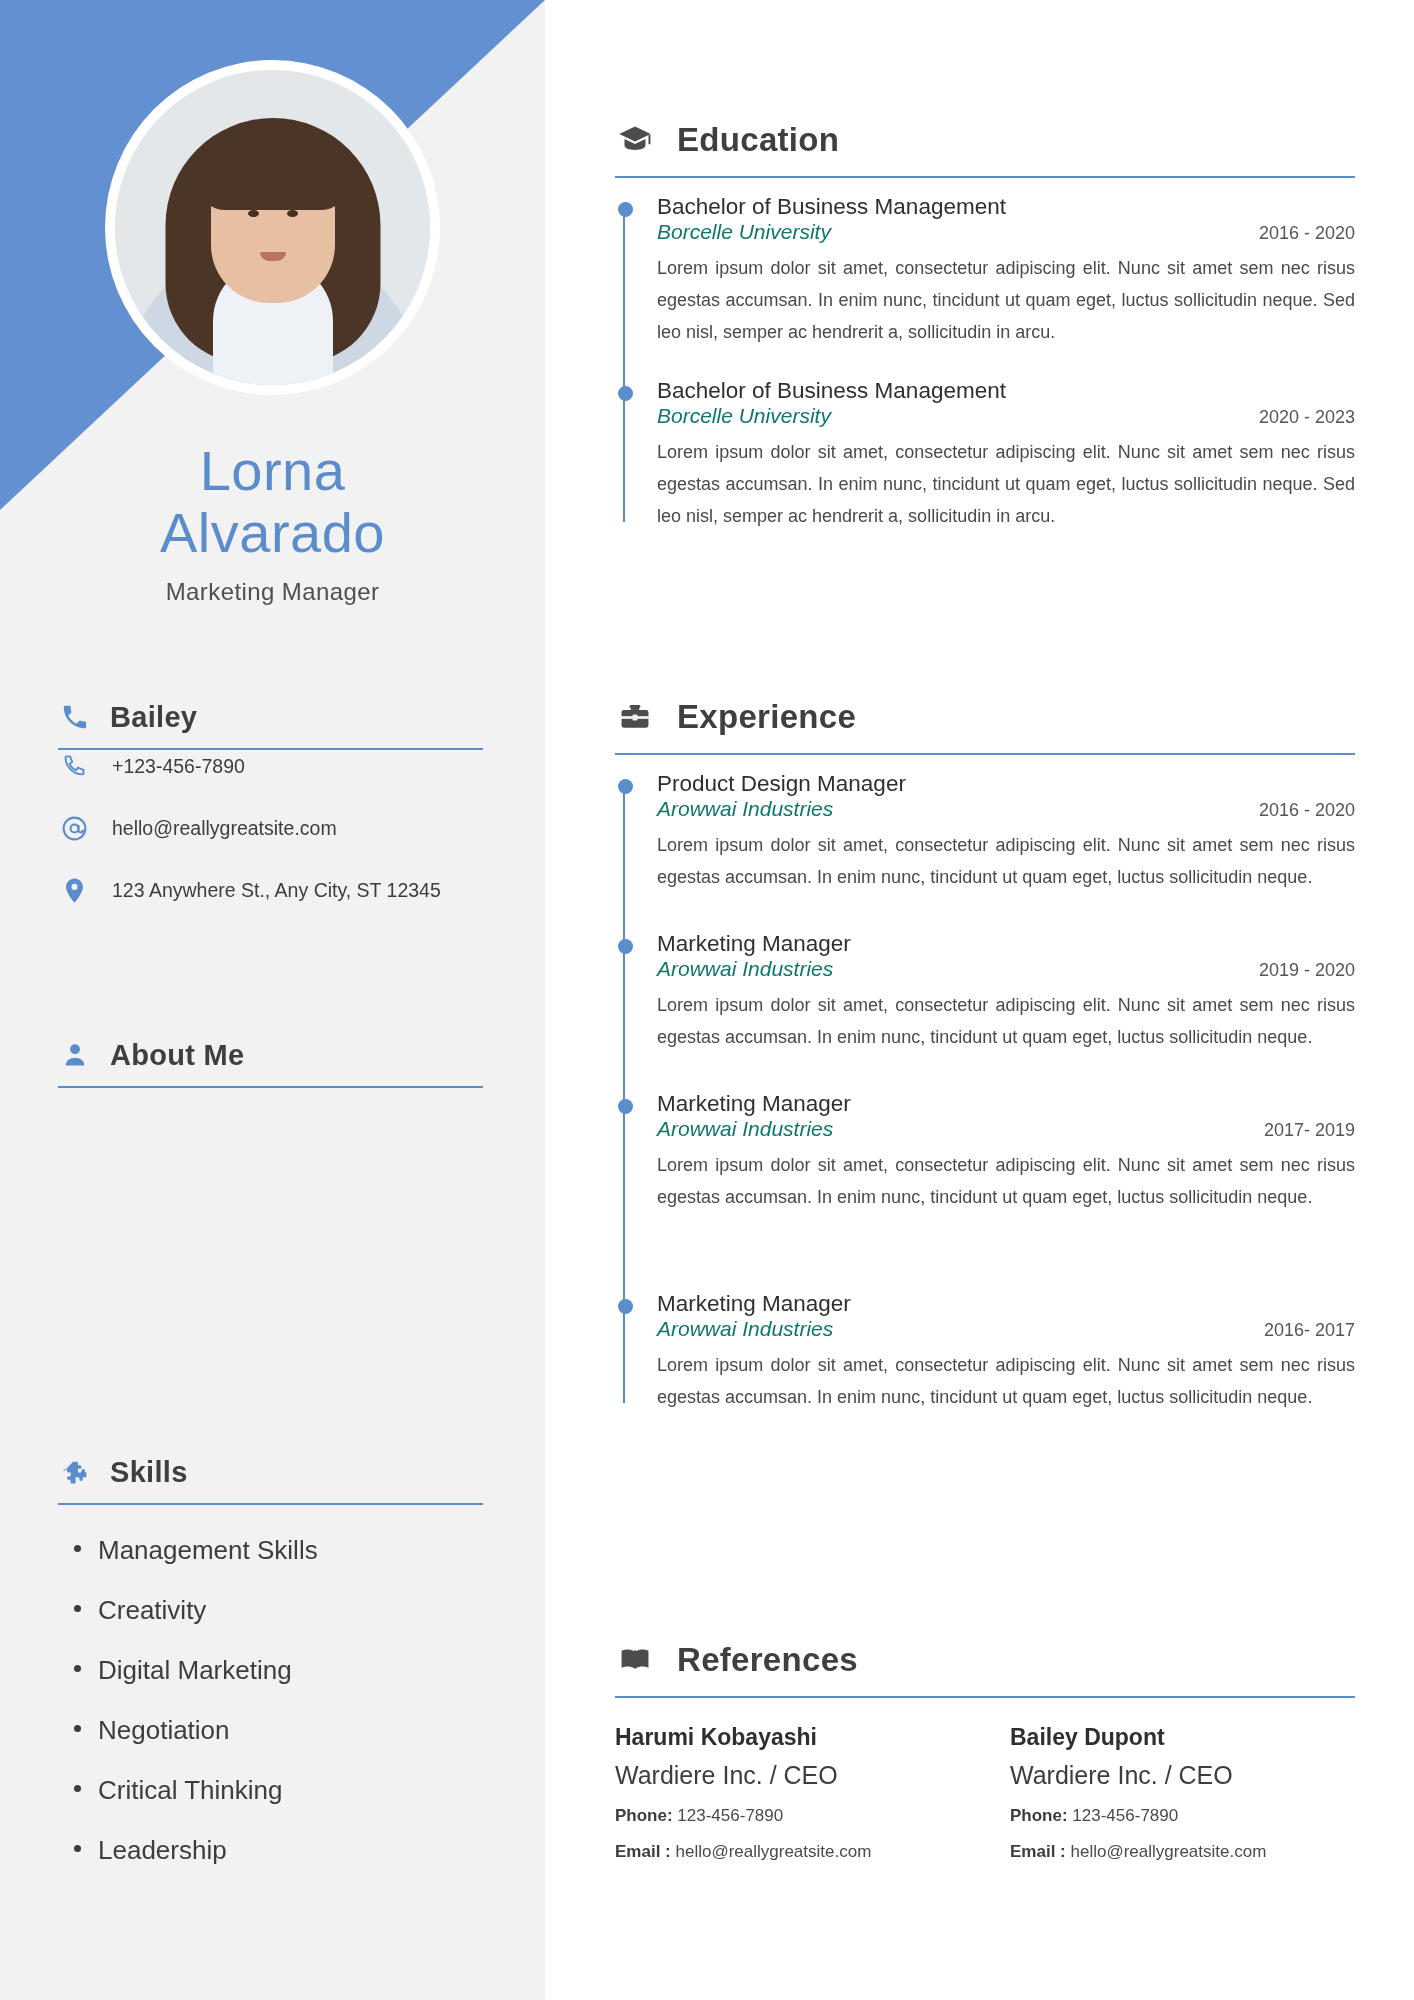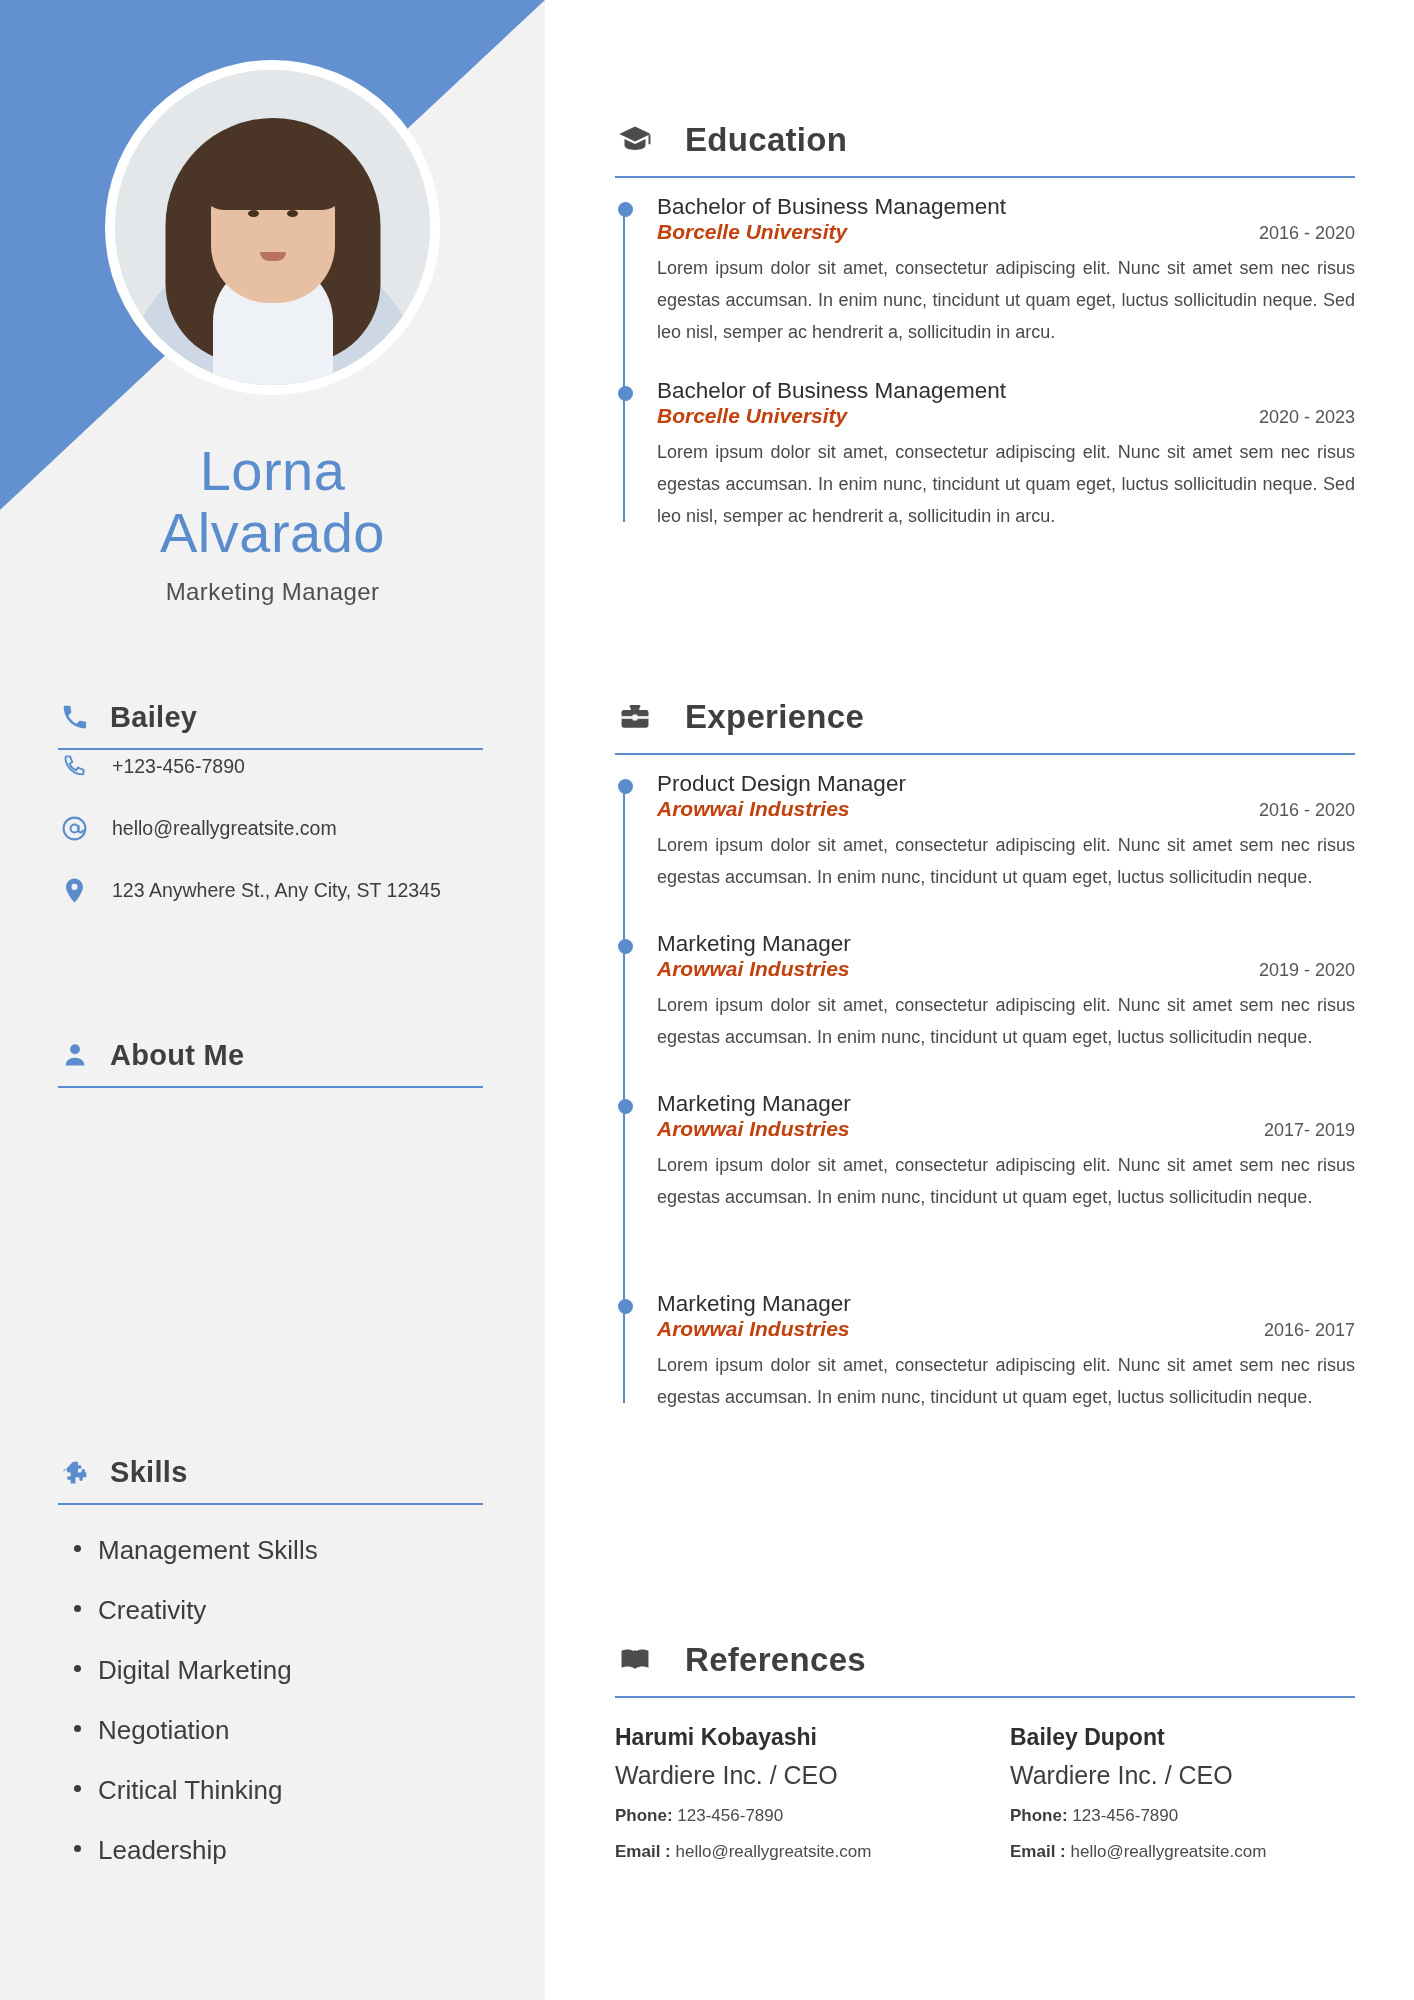--- a/index.html
+++ b/index.html
@@ -120,38 +120,38 @@
   .skills-list li:before {
     content: "";
     position: absolute; left: 16px; top: 10px;
     width: 7px; height: 7px; border-radius: 50%;
     background: #3d3d3d;
   }
 
   
   .right-col { position: absolute; left: 545px; top: 0; width: 869px; height: 2000px; }
   .rsec { position: absolute; left: 70px; width: 740px; }
-  .rsec-head { display: flex; align-items: center; gap: 30px; }
+  .rsec-head { display: flex; align-items: center; gap: 22px; }
   .rsec-head .ico { width: 40px; height: 40px; color: #4c4c4c; display: flex; align-items: center; justify-content: center; }
   .rsec-title { font-size: 33px; font-weight: 700; color: #3f3f3f; letter-spacing: 0.3px; }
   .rrule { margin-top: 16px; height: 2px; background: #5b8dcd; }
 
   .timeline { position: relative; margin-top: 16px; padding-left: 42px; }
   .timeline:before {
     content: ""; position: absolute; left: 8px; top: 10px; bottom: 10px;
     width: 2px; background: #5b8dcd;
   }
   .tl-item { position: relative; margin-bottom: 30px; }
   .tl-item:before {
     content: ""; position: absolute; left: -39px; top: 8px;
     width: 15px; height: 15px; border-radius: 50%; background: #5b8dcd;
   }
   .tl-row { display: flex; align-items: baseline; justify-content: space-between; }
   .tl-role { font-size: 22.5px; color: #2f2f2f; }
-  .tl-org { font-size: 21px; font-style: italic; color: #c2410c; font-weight: bold; }
+  .tl-org { font-size: 21px; font-style: italic; color: #0f766e; }
   .tl-date { font-size: 18px; color: #555; white-space: nowrap; padding-left: 18px; }
   .tl-desc {
     margin-top: 8px;
     font-size: 18px;
     line-height: 32px;
     color: #4a4a4a;
     text-align: justify;
   }
 
   .refs { margin-top: 26px; display: flex; gap: 75px; }

